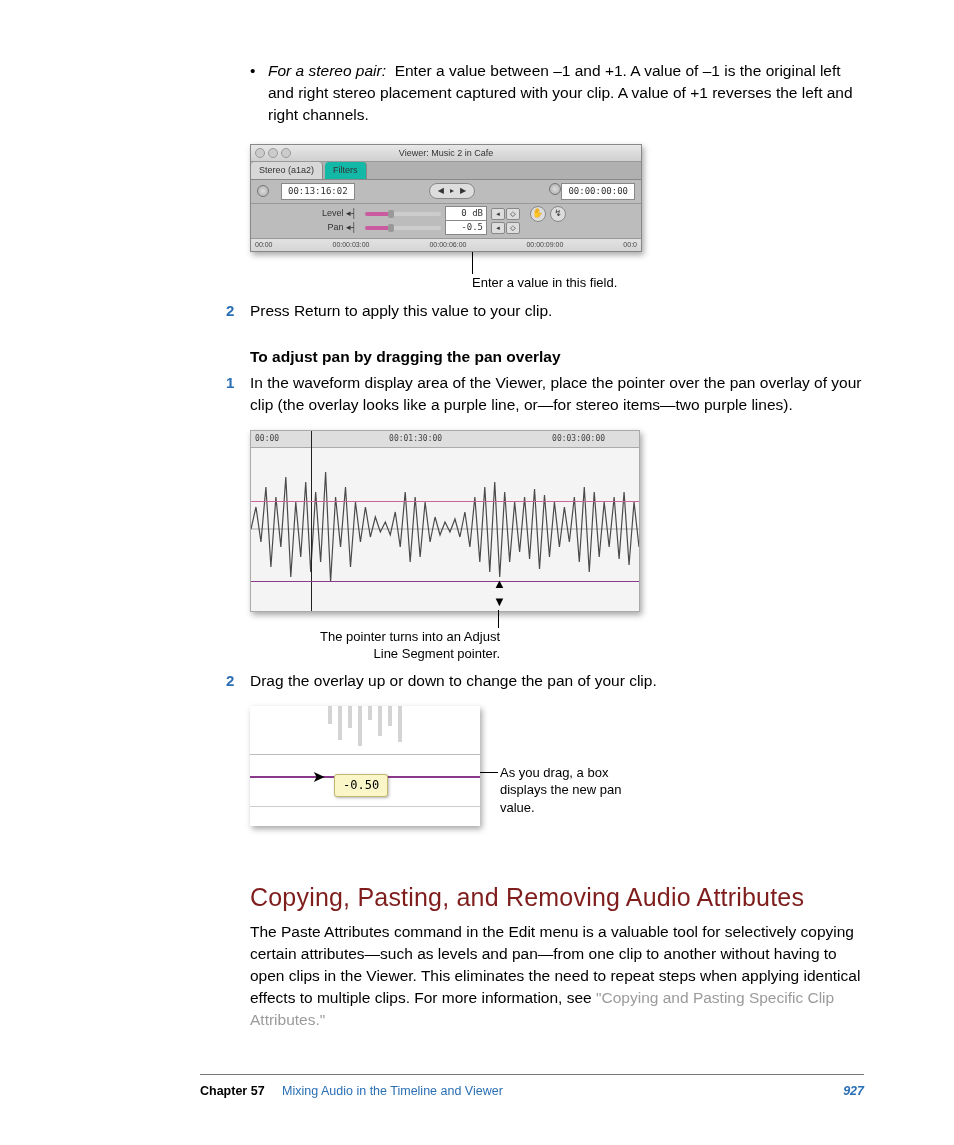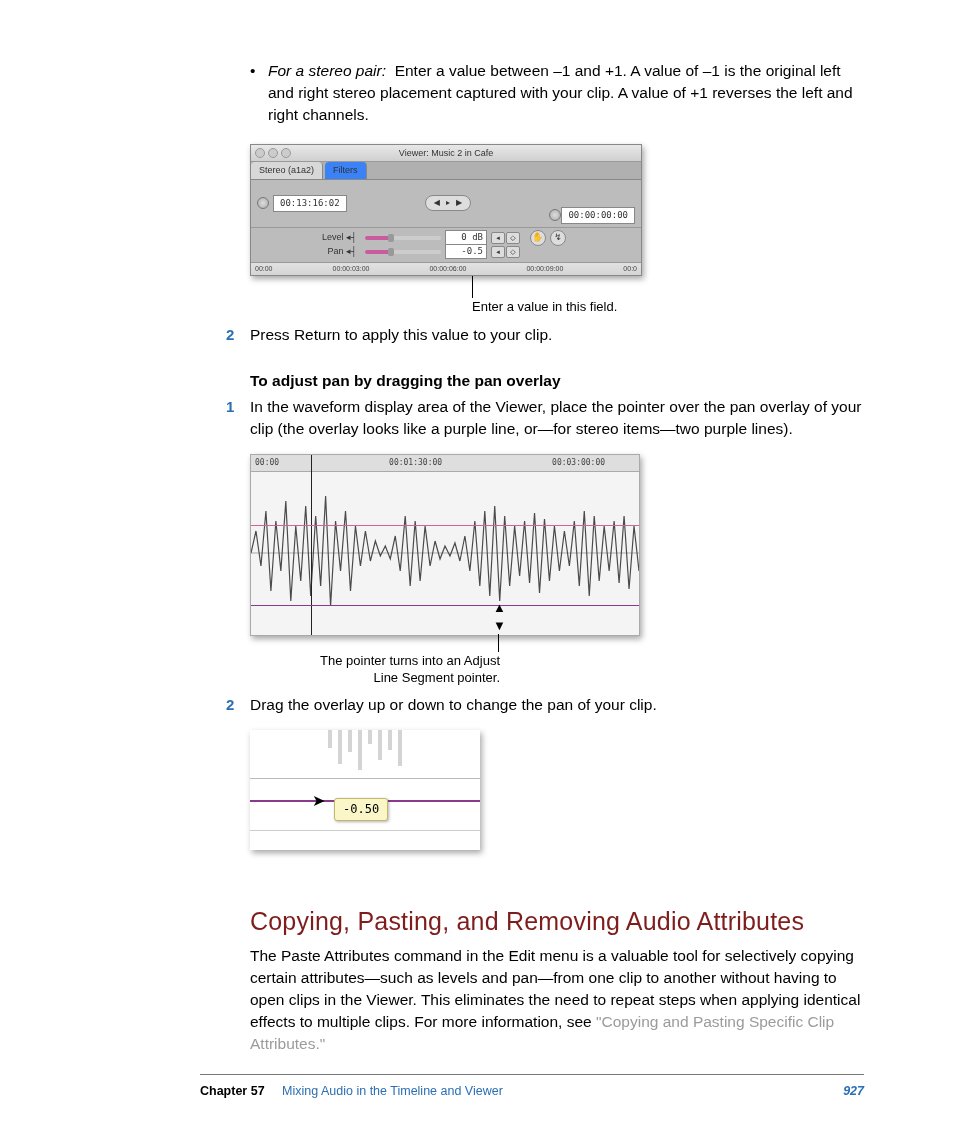--- a/index.html
+++ b/index.html
@@ -114,21 +114,21 @@
     display: flex;
     background: #b0b0b0;
     border-bottom: 1px solid #888;
   }
   .v-tab {
     font-size: 9px;
     padding: 2px 8px;
     border-right: 1px solid #888;
     border-top-left-radius: 4px;
     border-top-right-radius: 4px;
-    background: #3b82f6;
+    background: #14b8a6;
     margin-right: 2px;
   }
   .v-tab.active { background: #d8d8d8; }
   .viewer-tc {
     display: flex;
     align-items: center;
     justify-content: space-between;
     background: #bcbcbc;
     padding: 3px 6px;
     border-bottom: 1px solid #999;
@@ -297,30 +297,30 @@
             <span class="tl-dot"></span>
             <span class="tl-dot"></span>
           </div>
           <span>Viewer: Music 2 in Cafe</span>
         </div>
         <div class="viewer-tabs">
           <div class="v-tab active">Stereo (a1a2)</div>
           <div class="v-tab">Filters</div>
         </div>
         <div class="viewer-tc">
-          <span style="display:flex;align-items:center;gap:4px;">
+          <span style="display:flex;align-items:center;gap:12px;">
             <span class="jog"></span>
             <span class="tc-box">00:13:16:02</span>
           </span>
           <span class="playbtns">
             <span>◀</span>
             <span>▸</span>
             <span>▶</span>
           </span>
-          <span style="display:flex;align-items:center;margin-top:24px;">
+          <span style="display:flex;align-items:flex-start;">
             <span class="jog"></span>
             <span class="tc-box">00:00:00:00</span>
           </span>
         </div>
         <div class="viewer-params">
           <div class="param-row">
             <span class="param-label"><span>Level</span> ◂┤</span>
             <span class="param-slider"></span>
             <span class="param-field">0 dB</span>
             <span class="kf-btns">
@@ -414,20 +414,21 @@
             <div class="muted-wave" style="height:30px;"></div>
             <div class="muted-wave" style="height:20px;"></div>
             <div class="muted-wave" style="height:36px;"></div>
           </div>
           <div class="hline"></div>
           <div class="panline"></div>
           <div class="hline2"></div>
           <div class="drag-cursor">➤</div>
           <div class="tooltip">-0.50</div>
         </div>
+        <div class="callout3 caption">As you drag, a box displays the new pan value.</div>
       </div>
     </div>
 
     <div class="sec-title">Copying, Pasting, and Removing Audio Attributes</div>
     <div>
       <span>The Paste Attributes command in the Edit menu is a valuable tool for selectively copying certain attributes—such as levels and pan—from one clip to another without having to open clips in the Viewer. This eliminates the need to repeat steps when applying identical effects to multiple clips. For more information, see </span><span class="link-ref">"Copying and Pasting Specific Clip Attributes."</span>
     </div>
 
   </div>
 

